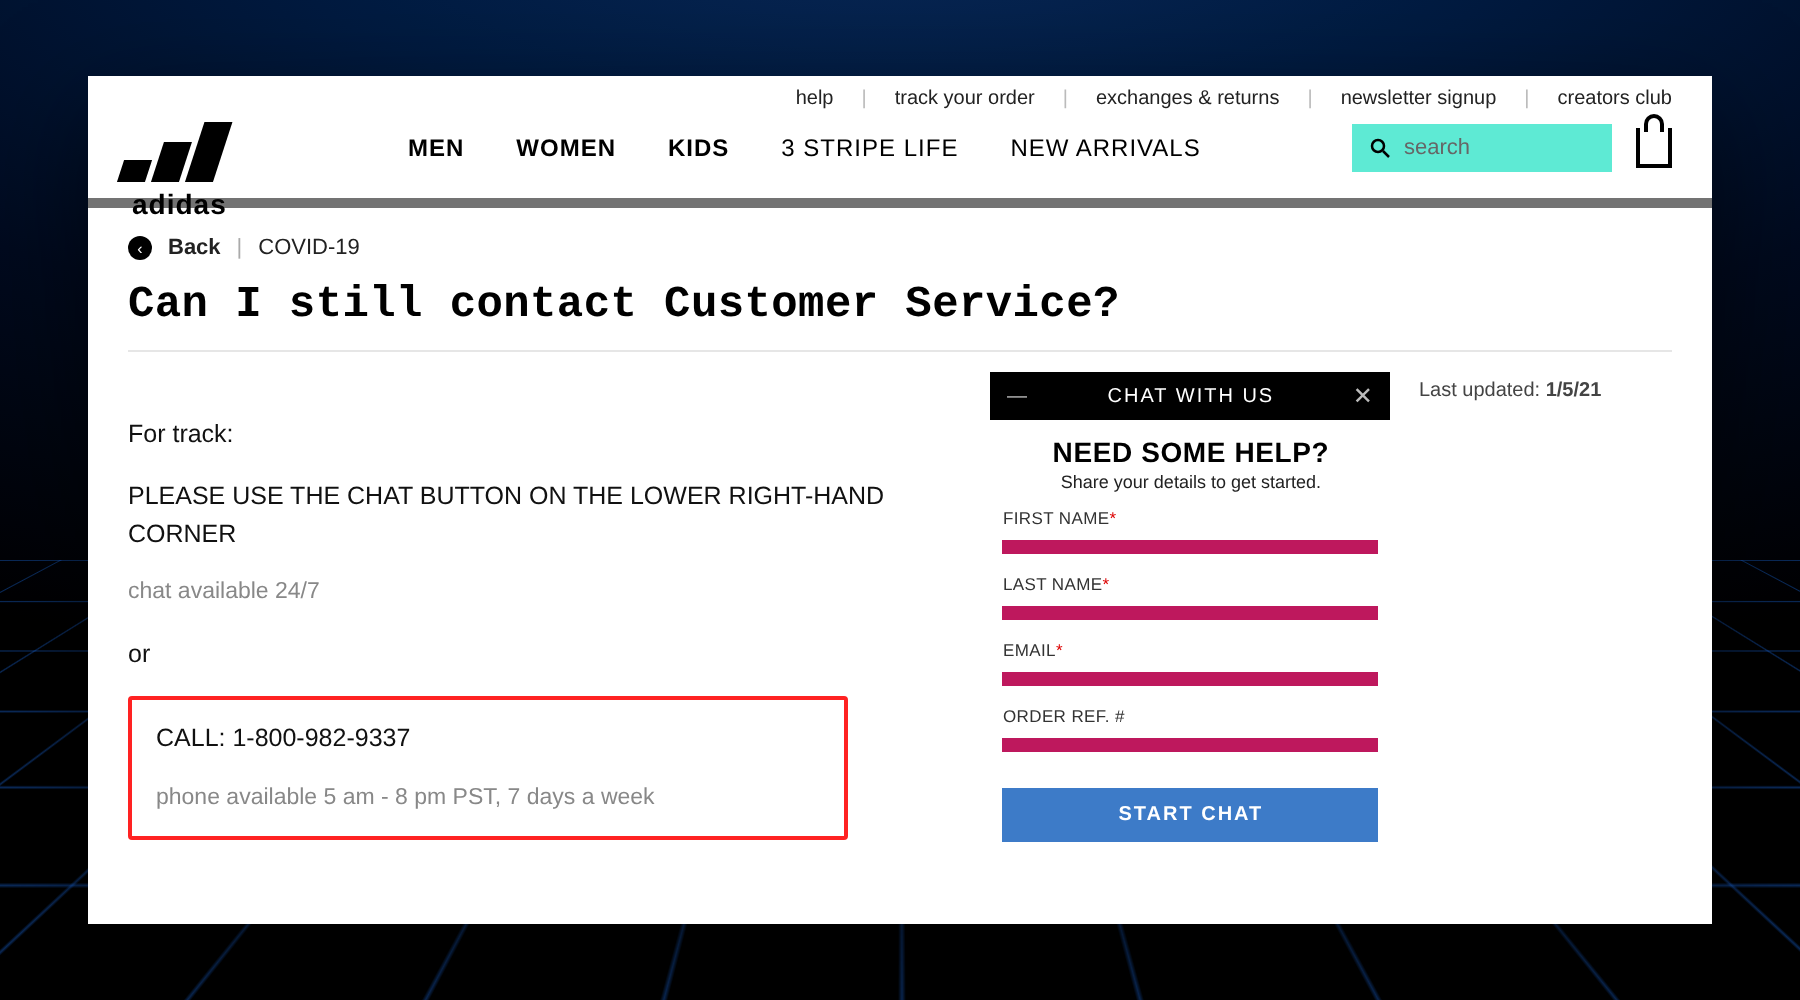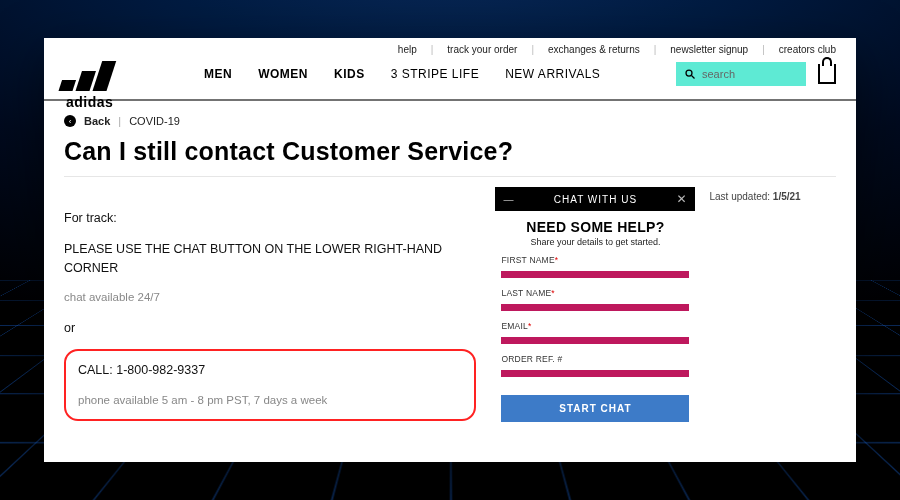--- a/index.html
+++ b/index.html
@@ -6,41 +6,41 @@
   body{width:900px;height:500px;overflow:hidden;background:#00112a;position:relative}
   .stage{position:absolute;inset:0;background:radial-gradient(ellipse 120% 80% at 50% -10%,#0a2a5a 0%,#001a3f 30%,#000a1e 60%,#000 100%)}
   .grid-floor{position:absolute;left:-30%;right:-30%;bottom:-40px;height:260px;background:
     repeating-linear-gradient(to right,rgba(30,120,255,.35) 0 1px,transparent 1px 60px),
     repeating-linear-gradient(to bottom,rgba(30,120,255,.35) 0 1px,transparent 1px 40px);
     transform:perspective(420px) rotateX(62deg);transform-origin:50% 0;filter:blur(.2px)}
   .card{position:absolute;top:38px;left:44px;right:44px;bottom:38px;background:#fff;box-shadow:0 18px 50px rgba(0,0,0,.55)}
   .topbar{display:flex;justify-content:flex-end;gap:14px;padding:6px 20px 2px;font-size:10px;color:#222}
   .topbar span{cursor:pointer}
   .topbar .sep{color:#bbb}
-  .nav{display:flex;align-items:center;padding:0 20px 8px;border-bottom:2px solid #737373}
+  .nav{display:flex;align-items:center;padding:0 20px 8px;border-bottom:5px solid #737373}
   .logo{width:50px;height:34px;display:flex;align-items:flex-end;gap:3px;margin-right:90px;transform:skewX(-18deg)}
   .logo i{display:block;background:#000;width:14px;flex:0 0 14px}
   .logo i:nth-child(1){height:11px}.logo i:nth-child(2){height:20px}.logo i:nth-child(3){height:30px}
   .brand{position:absolute;left:22px;top:56px;font-size:14px;font-weight:700;letter-spacing:.5px}
   .menu{display:flex;gap:26px;font-size:12px;letter-spacing:.5px}
   .menu .b{font-weight:700}
   .spacer{flex:1}
   .search{display:flex;align-items:center;background:#5eead4;height:24px;width:130px;padding:0 8px;gap:6px;font-size:11px;color:#666}
   .bag{width:18px;height:20px;border:2px solid #000;border-top:none;position:relative;margin-left:12px}
   .bag:before{content:"";position:absolute;top:-7px;left:2px;right:2px;height:7px;border:2px solid #000;border-bottom:none;border-radius:6px 6px 0 0}
   .crumb{display:flex;align-items:center;gap:8px;padding:14px 20px 2px;font-size:11px;color:#222}
   .back-ic{width:12px;height:12px;border-radius:50%;background:#000;display:inline-flex;align-items:center;justify-content:center;color:#fff;font-size:8px}
   .crumb .sep{color:#aaa}
-  h1.title{font-family:Liberation Sans, sans-serif;font-size:25px;font-weight:900;letter-spacing:.2px;padding:8px 20px 10px}
+  h1.title{font-family:Liberation Mono, monospace;font-size:22px;font-weight:900;letter-spacing:.2px;padding:8px 20px 10px}
   .hr{height:1px;background:#e6e6e6;margin:0 20px}
   .content{display:flex;padding:10px 20px 0;gap:16px;height:calc(100% - 150px)}
   .left{flex:1.22;font-size:12.5px;color:#111;padding-top:22px;line-height:1.5}
   .left p{margin-bottom:12px}
   .muted{color:#888;font-size:11.5px}
-  .callout{border:2.5px solid #ff2222;border-radius:14px;padding:10px 12px;margin-top:6px;width:412px}
+  .callout{border:2.5px solid #ff2222;border-radius:2px;padding:10px 12px;margin-top:6px;width:360px}
   .right{flex:1;display:flex;align-items:flex-start;gap:14px}
   .chatwrap{flex:1;max-width:200px}
   .chathdr{background:#000;color:#fff;font-size:10px;letter-spacing:1px;display:flex;align-items:center;justify-content:center;height:24px;position:relative}
   .chathdr .min{position:absolute;left:8px;color:#bbb}
   .chathdr .x{position:absolute;right:8px;color:#bbb;font-size:12px}
   .helpcard{padding:8px 6px 0}
   .helpcard h3{font-family:"Arial Black",Arial;font-size:14px;font-weight:900;text-align:center;letter-spacing:.3px}
   .helpcard .sub{font-size:9px;text-align:center;color:#222;margin:2px 0 8px}
   .field{font-size:8.5px;color:#333;margin:4px 0 10px;border-bottom:7px solid #be185d;padding-bottom:6px;letter-spacing:.2px}
   .req{color:#d00}

